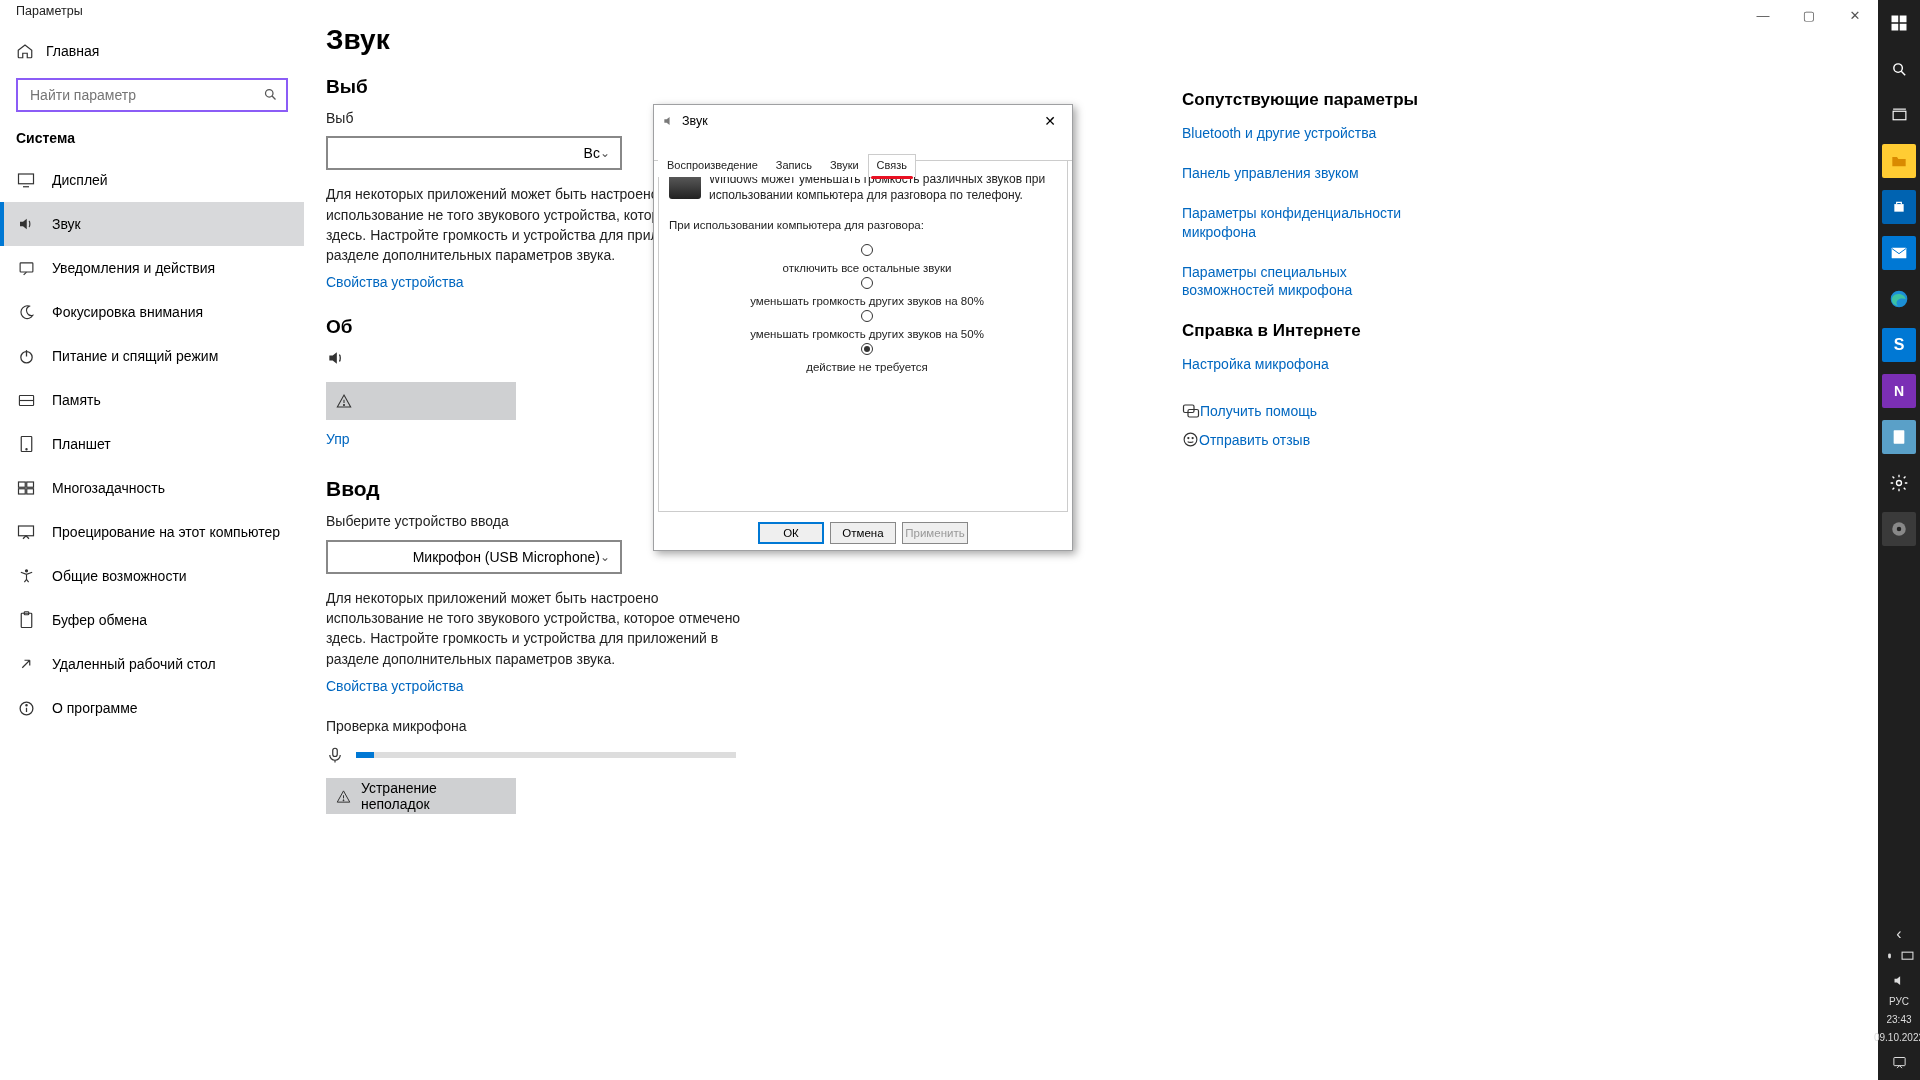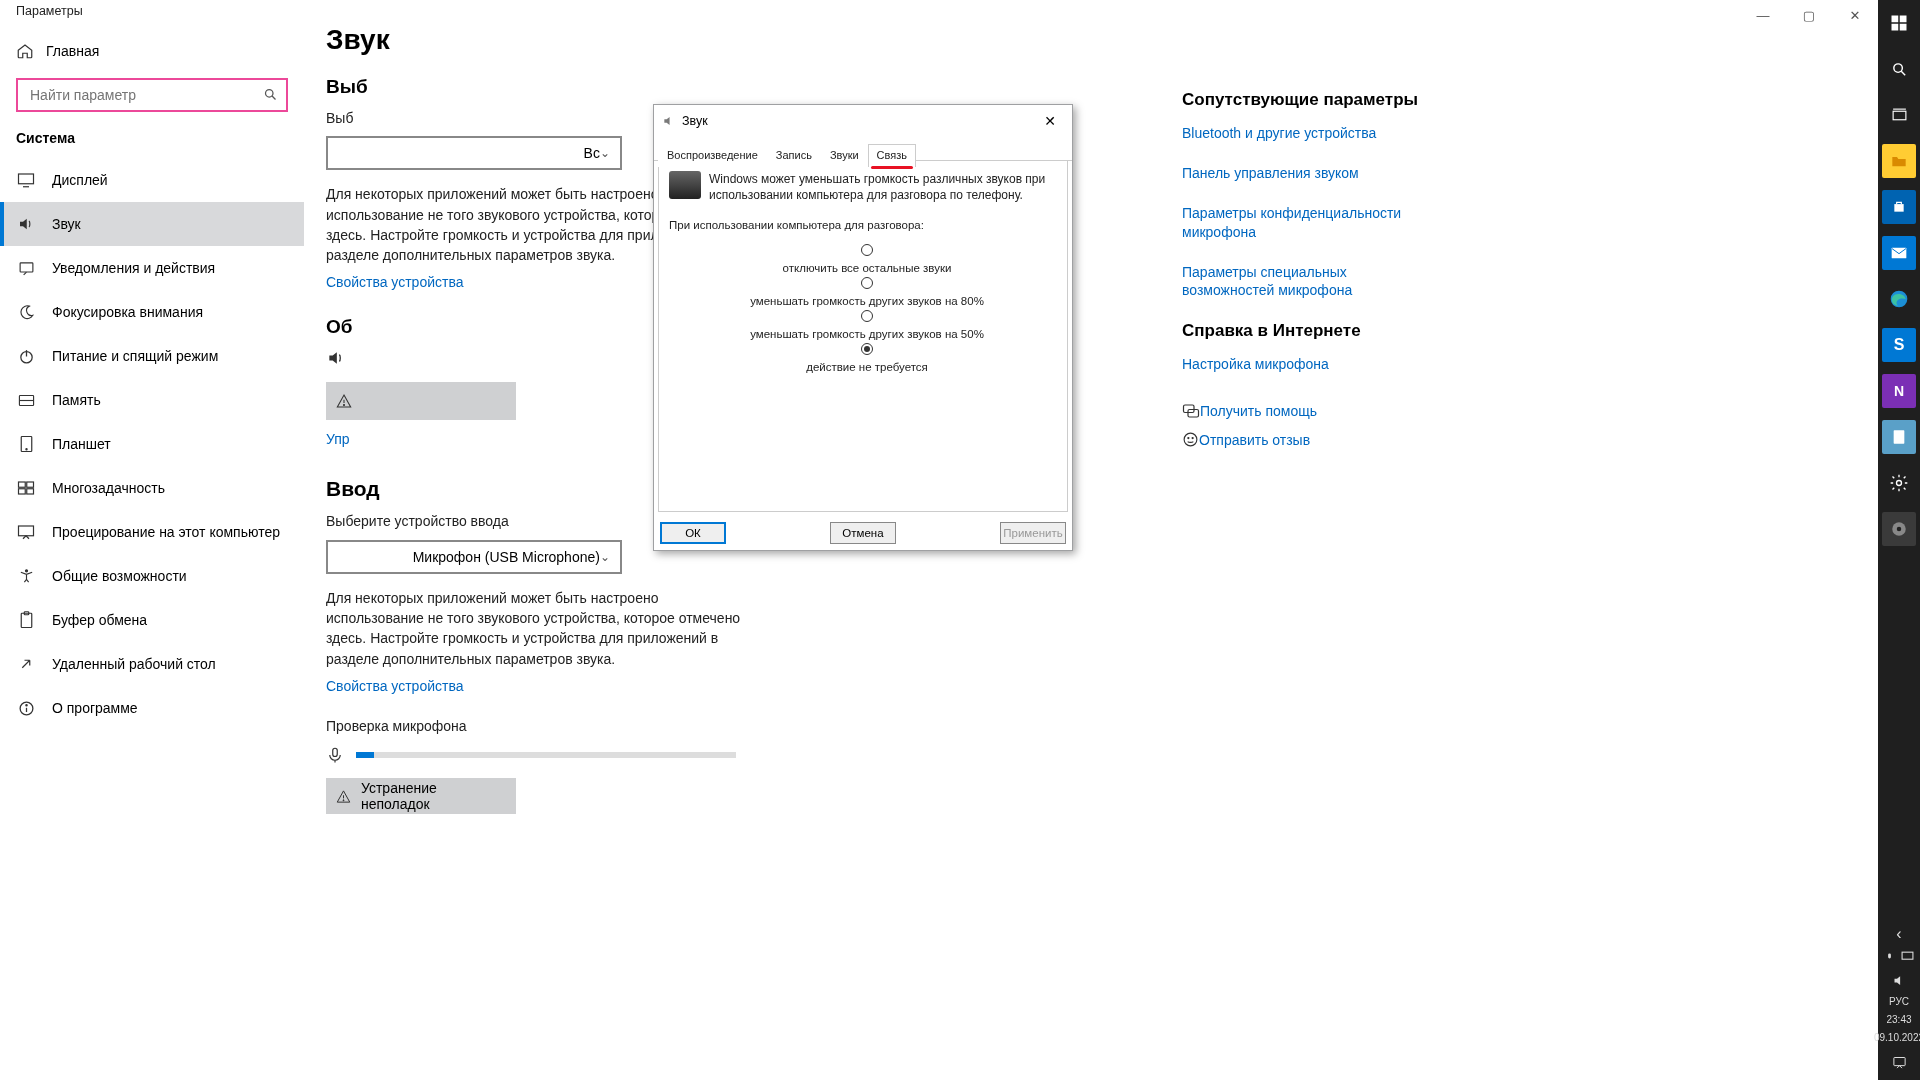--- a/index.html
+++ b/index.html
@@ -5,21 +5,21 @@
 * { box-sizing: border-box; margin: 0; padding: 0; font-family: "Segoe UI", Arial, sans-serif; }
 html, body { width: 1920px; height: 1080px; overflow: hidden; background: #fff; }
 .root { display: flex; width: 100%; height: 100%; }
 
 
 .sidebar { width: 304px; background: #fff; border-right: none; display: flex; flex-direction: column; }
 .sidebar-title { font-size: 12.5px; padding: 4px 16px 10px; color: #222; }
 .home-row { display:flex; align-items:center; gap:12px; padding: 14px 16px 18px; cursor:pointer; }
 .home-row span.label { font-size:14px; }
 .search-wrap { padding:0 16px 18px; }
-.search-box { width:100%; height:34px; border:2px solid #ec4899; background:#fff; display:flex; align-items:center; padding:0 8px 1px 12px; }
+.search-box { width:100%; height:34px; border:2px solid #8b5cf6; background:#fff; display:flex; align-items:center; padding:0 8px 1px 12px; }
 .search-box input { border:none; outline:none; flex:1; font-size:14px; color:#555; background:transparent; }
 .section-head { font-weight:600; font-size:14px; padding:0 16px 12px; }
 .nav-item { display:flex; align-items:center; gap:16px; height:44px; padding:0 16px; cursor:pointer; font-size:14px; }
 .nav-item.active { background:#d8d9db; position:relative; }
 .nav-item.active::before { content:""; position:absolute; left:0; top:0; width:4px; height:100%; background:#0078d4; }
 .nav-item .icon { width:20px; display:flex; justify-content:center; color:#333; }
 
 
 .main { flex:1; padding: 24px 0 0 0; position:relative; overflow:hidden; }
 .main-inner { padding:0 0 0 22px; width:800px; }
@@ -42,31 +42,31 @@
 .rail-link { color:#0067c0; font-size:14px; display:block; margin-bottom:22px; cursor:pointer; line-height:1.3;}
 .rail-help { display:flex; align-items:center; font-size:14px; color:#0067c0; margin-bottom:12px; cursor:pointer;}
 
 
 .win-controls { position:absolute; top:0; right:0; display:flex; }
 .win-btn { width:46px; height:30px; display:flex; align-items:center; justify-content:center; color:#555; cursor:pointer; font-size:13px;}
 .dialog { position:absolute; left:349px; top:104px; width:420px; height:447px; background:#fff; border:1px solid #9fa0a2; box-shadow:3px 3px 8px rgba(0,0,0,.35); z-index:50; display:flex; flex-direction:column;}
 .dlg-title { height:32px; display:flex; align-items:center; gap:6px; padding:0 8px; font-size:12.5px;}
 .dlg-close { margin-left:auto; width:28px; height:28px; display:flex; align-items:center; justify-content:center; cursor:pointer; font-size:14px;}
 .dlg-tabs { display:flex; gap:0; padding:0 4px; border-bottom:1px solid #ccc;}
-.dlg-tab { font-size:11px; padding:4px 8px 6px; cursor:pointer; border:1px solid transparent; border-bottom:none; position:relative; top:7px; background:#fff; color:#222;}
+.dlg-tab { font-size:11px; padding:4px 8px 6px; cursor:pointer; border:1px solid transparent; border-bottom:none; position:relative; top:17px; background:#fff; color:#222;}
 .dlg-tab.active { border-color:#ccc; }
 .dlg-tab.active::after{ content:""; position:absolute; left:2px; right:2px; bottom:-2px; height:3px; background:#e81123; border-radius:2px;}
 .dlg-body { flex:1; padding:10px 10px; font-size:12px; color:#222; border:1px solid #ccc; border-top:none; margin:0 4px 4px; display:flex; flex-direction:column; gap:10px;}
 .dlg-desc { display:flex; gap:8px; align-items:flex-start; line-height:1.35; }
 .dlg-desc .icon-box { width:32px; height:28px; background:linear-gradient(#666,#222); border-radius:3px; flex-shrink:0;}
 .group-label { font-size:11.5px; margin-top:6px;}
 .radio-row { display:flex; align-items:center; gap:6px; font-size:11.5px; margin:3px 0 3px 8px; cursor:pointer;flex-direction:column;}
 .radio { width:12px; height:12px; border:1px solid #333; border-radius:50%; display:inline-flex; align-items:center; justify-content:center;}
 .radio.sel::after{ content:""; width:6px; height:6px; background:#333; border-radius:50%;}
-.dlg-buttons { padding:6px 6px; display:flex; justify-content:space-between; gap:21px;}
+.dlg-buttons { padding:6px 6px; display:flex; justify-content:center; gap:6px;}
 .dlg-btn { min-width:66px; height:22px; font-size:11.5px; border:1px solid #888; background:#efefef; cursor:pointer;}
 .dlg-btn.primary { border:2px solid #0078d4; }
 .dlg-btn:disabled { color:#999; cursor:default;}
 
 
 .taskbar { width:42px; background:#1f1f1f; display:flex; flex-direction:column; align-items:center; padding-top:6px; gap:12px;}
 .tb-item { width:34px; height:34px; display:flex; align-items:center; justify-content:center; color:#fff; cursor:pointer; font-size:16px; border-radius:2px;}
 .tb-item.active { background:#3a3a3a; }
 .tb-bottom { margin-top:auto; display:flex; flex-direction:column; align-items:center; gap:6px; padding-bottom:6px; width:100%;}
 .tb-text { color:#ddd; font-size:10px; text-align:center; line-height:1.2;}

